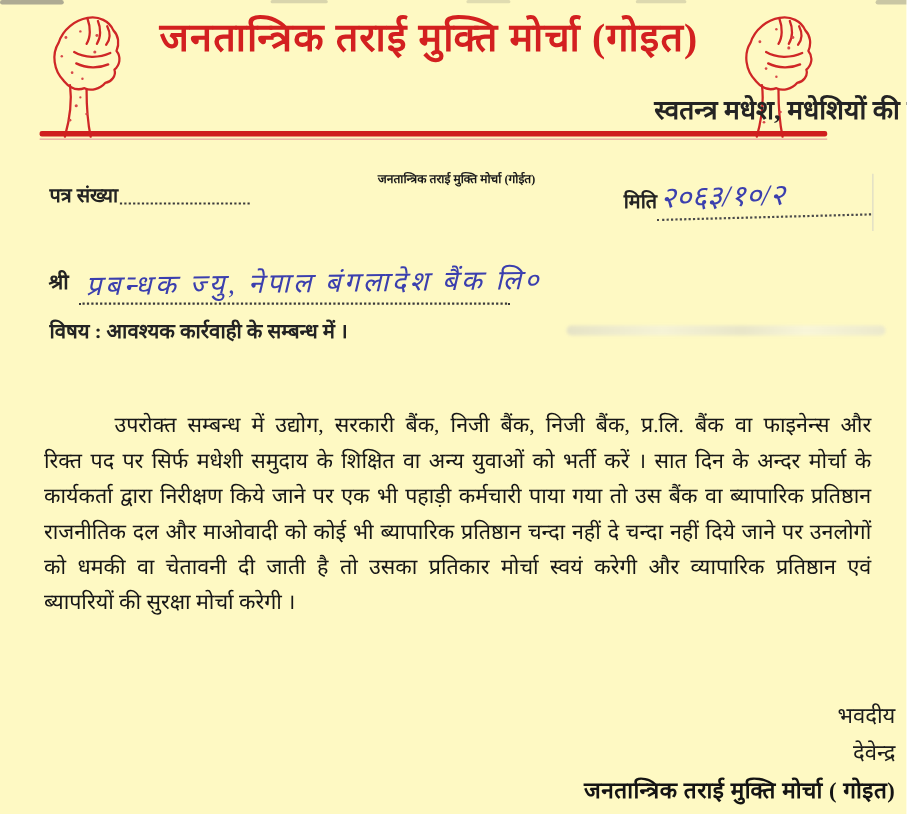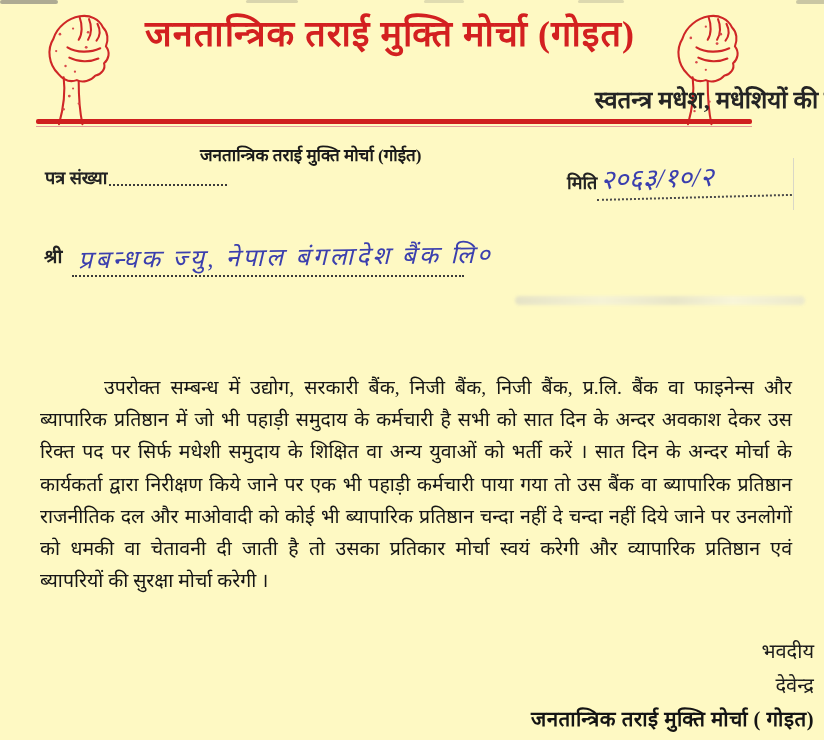--- a/index.html
+++ b/index.html
@@ -34,22 +34,22 @@
   
   .letter-no {
     position:absolute; top:165px; left:45px;
     font-size:18px; font-weight:700; color:#232323;
   }
   .letter-no .leader {
     display:inline-block; width:118px; height:1px;
     border-bottom:2px dotted #3a3a3a; vertical-align:-2px; margin-left:2px;
   }
   .org-repeat {
-    position:absolute; top:143px; left:200px; width:430px;
-    text-align:left; font-size:17px; font-weight:700; color:#1a1a1a;
+    position:absolute; top:154px; left:200px; width:430px;
+    text-align:center; font-size:11px; font-weight:700; color:#1a1a1a;
   }
   .date-group {
     position:absolute; top:160px; left:567px; font-size:18px;
     font-weight:700; color:#232323; white-space:nowrap;
   }
   .date-hand {
     display:inline-block; min-width:185px;
     border-bottom:2px dotted #4a4a4a; padding:0 6px 2px 4px;
     font-size:27px; font-weight:400; color:#3b3fae;
     font-style:italic; transform:rotate(-1.5deg); transform-origin:left bottom;
@@ -176,25 +176,28 @@
   <div class="date-group">
     <span>मिति</span><span class="date-hand">२०६३/१०/२</span>
   </div>
 
   <div class="shri-row">
     <span class="shri-label">श्री</span>
     <span class="shri-line"></span>
     <span class="shri-hand">प्रबन्धक ज्यु, नेपाल बंगलादेश बैंक लि०</span>
   </div>
 
+  <div class="subject-row">
+    <span>विषय :</span>
+    <span>आवश्यक कार्रवाही के सम्बन्ध में ।</span>
+  </div>
   <div class="smudge"></div>
 
   <div class="body-block">
     <div class="body-line first">उपरोक्त सम्बन्ध में उद्योग, सरकारी बैंक, निजी बैंक, निजी बैंक, प्र.लि. बैंक वा फाइनेन्स और</div>
-    <div class="body-line">ब्यापारिक प्रतिष्ठान में जो भी पहाड़ी समुदाय के कर्मचारी है सभी को सात दिन के अन्दर अवकाश देकर उस</div>
     <div class="body-line">रिक्त पद पर सिर्फ मधेशी समुदाय के शिक्षित वा अन्य युवाओं को भर्ती करें । सात दिन के अन्दर मोर्चा के</div>
     <div class="body-line">कार्यकर्ता द्वारा निरीक्षण किये जाने पर एक भी पहाड़ी कर्मचारी पाया गया तो उस बैंक वा ब्यापारिक प्रतिष्ठान</div>
     <div class="body-line">राजनीतिक दल और माओवादी को कोई भी ब्यापारिक प्रतिष्ठान चन्दा नहीं दे चन्दा नहीं दिये जाने पर उनलोगों</div>
     <div class="body-line">को धमकी वा चेतावनी दी जाती है तो उसका प्रतिकार मोर्चा स्वयं करेगी और व्यापारिक प्रतिष्ठान एवं</div>
     <div class="body-line last">ब्यापरियों की सुरक्षा मोर्चा करेगी ।</div>
   </div>
 
   <div class="sig-block">
     <div class="sig-closing">भवदीय</div>
     <div class="sig-name">देवेन्द्र</div>

